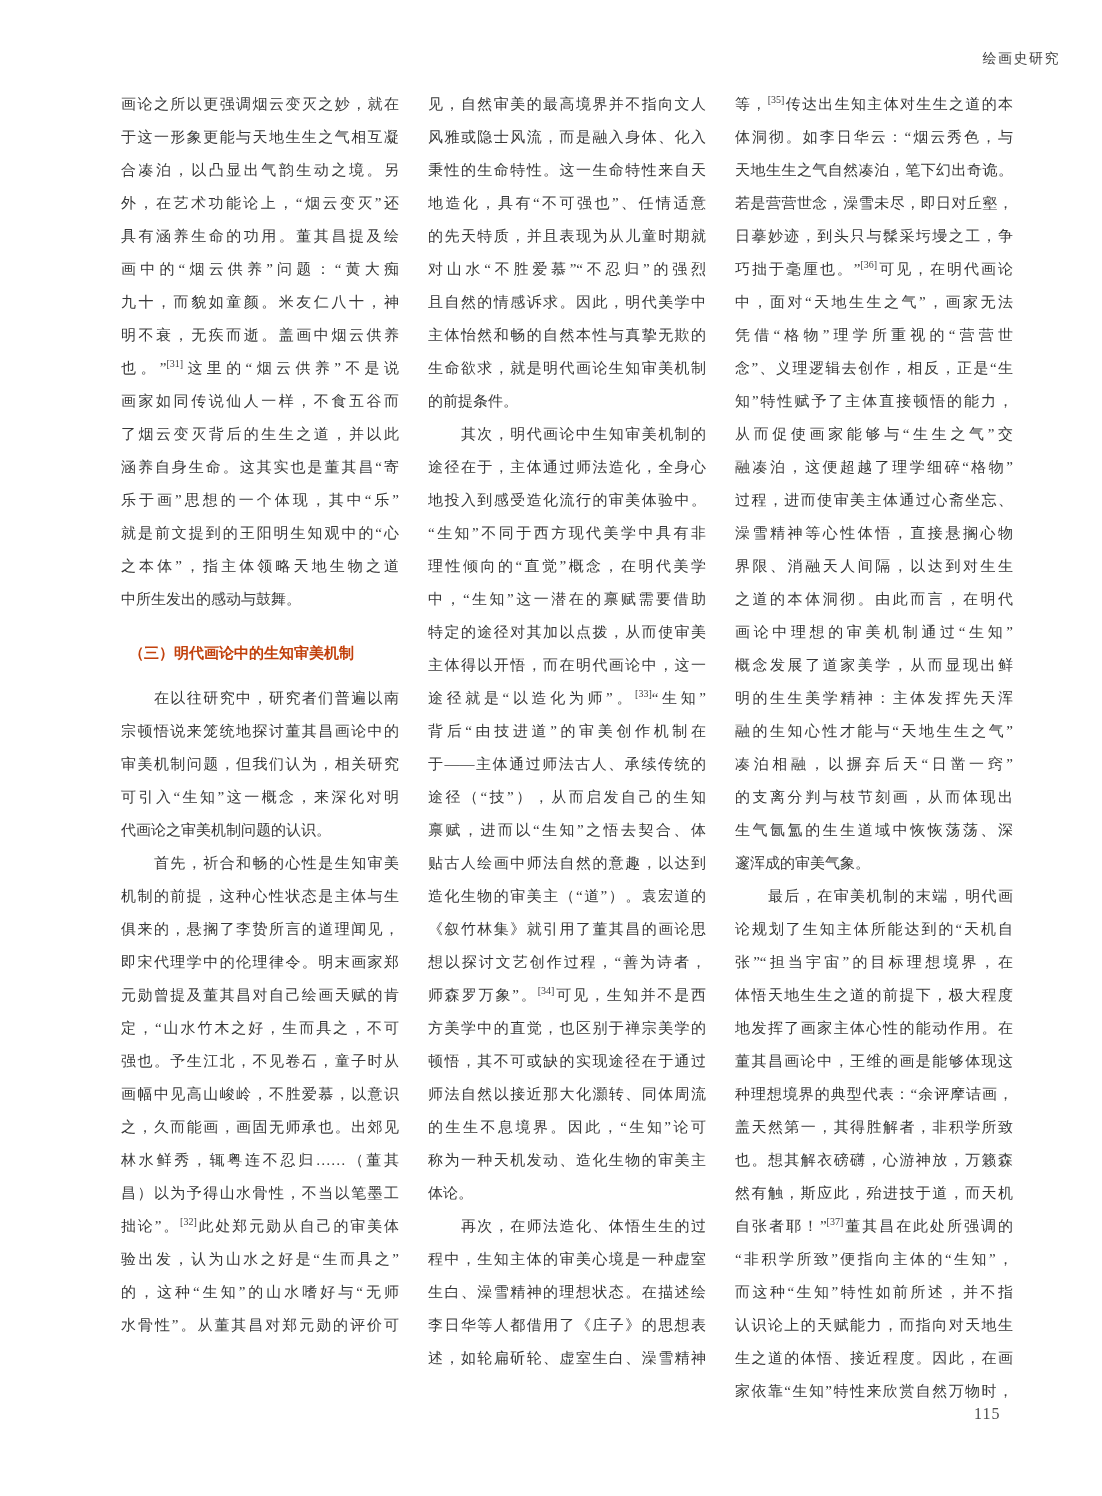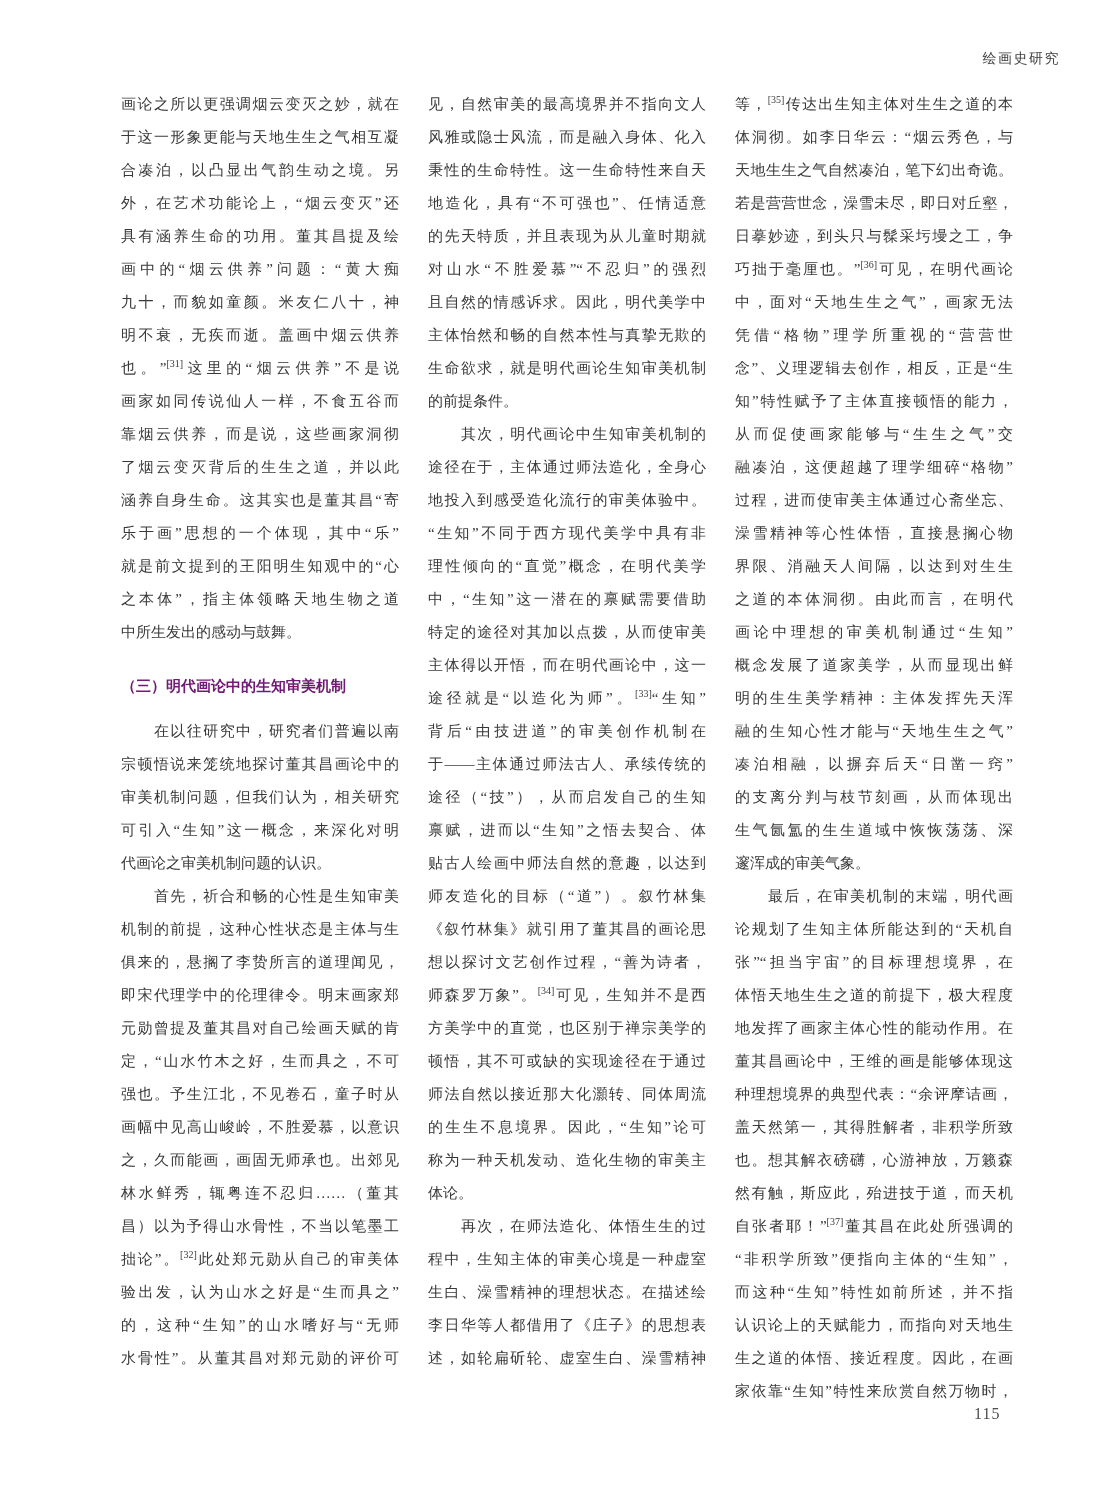--- a/index.html
+++ b/index.html
@@ -42,21 +42,22 @@
     color: #383838;
   }
   .line.end {
     text-align-last: left;
   }
   .line.heading {
     font-weight: bold;
     text-align-last: left;
     margin-top: 21px;
     margin-bottom: 12px;
-    color: #701a75;
+    color: #c2410c;
+    margin-left: 8px;
   }
   .line sup {
     font-size: 10px;
     line-height: 0;
     vertical-align: super;
     letter-spacing: 0;
   }
   .page-number {
     position: absolute;
     top: 1405px;
@@ -97,21 +98,20 @@
       <div class="line">画论之所以更强调烟云变灭之妙，就在</div>
       <div class="line">于这一形象更能与天地生生之气相互凝</div>
       <div class="line">合凑泊，以凸显出气韵生动之境。另</div>
       <div class="line">外，在艺术功能论上，“烟云变灭”还</div>
       <div class="line">具有涵养生命的功用。董其昌提及绘</div>
       <div class="line">画中的“烟云供养”问题：“黄大痴</div>
       <div class="line">九十，而貌如童颜。米友仁八十，神</div>
       <div class="line">明不衰，无疾而逝。盖画中烟云供养</div>
       <div class="line">也。”<sup>[31]</sup>这里的“烟云供养”不是说</div>
       <div class="line">画家如同传说仙人一样，不食五谷而</div>
-      <div class="line">靠烟云供养，而是说，这些画家洞彻</div>
       <div class="line">了烟云变灭背后的生生之道，并以此</div>
       <div class="line">涵养自身生命。这其实也是董其昌“寄</div>
       <div class="line">乐于画”思想的一个体现，其中“乐”</div>
       <div class="line">就是前文提到的王阳明生知观中的“心</div>
       <div class="line">之本体”，指主体领略天地生物之道</div>
       <div class="line end">中所生发出的感动与鼓舞。</div>
       <div class="line heading">（三）明代画论中的生知审美机制</div>
       <div class="line">　　在以往研究中，研究者们普遍以南</div>
       <div class="line">宗顿悟说来笼统地探讨董其昌画论中的</div>
       <div class="line">审美机制问题，但我们认为，相关研究</div>
@@ -151,21 +151,21 @@
       <div class="line">理性倾向的“直觉”概念，在明代美学</div>
       <div class="line">中，“生知”这一潜在的禀赋需要借助</div>
       <div class="line">特定的途径对其加以点拨，从而使审美</div>
       <div class="line">主体得以开悟，而在明代画论中，这一</div>
       <div class="line">途径就是“以造化为师”。<sup>[33]</sup>“生知”</div>
       <div class="line">背后“由技进道”的审美创作机制在</div>
       <div class="line">于——主体通过师法古人、承续传统的</div>
       <div class="line">途径（“技”），从而启发自己的生知</div>
       <div class="line">禀赋，进而以“生知”之悟去契合、体</div>
       <div class="line">贴古人绘画中师法自然的意趣，以达到</div>
-      <div class="line">师友造化的目标（“道”）。叙竹林集</div>
+      <div class="line">造化生物的审美主（“道”）。袁宏道的</div>
       <div class="line">《叙竹林集》就引用了董其昌的画论思</div>
       <div class="line">想以探讨文艺创作过程，“善为诗者，</div>
       <div class="line">师森罗万象”。<sup>[34]</sup>可见，生知并不是西</div>
       <div class="line">方美学中的直觉，也区别于禅宗美学的</div>
       <div class="line">顿悟，其不可或缺的实现途径在于通过</div>
       <div class="line">师法自然以接近那大化灝转、同体周流</div>
       <div class="line">的生生不息境界。因此，“生知”论可</div>
       <div class="line">称为一种天机发动、造化生物的审美主</div>
       <div class="line end">体论。</div>
       <div class="line">　　再次，在师法造化、体悟生生的过</div>

